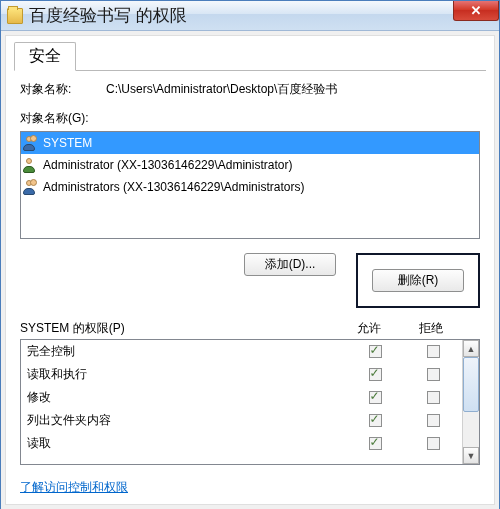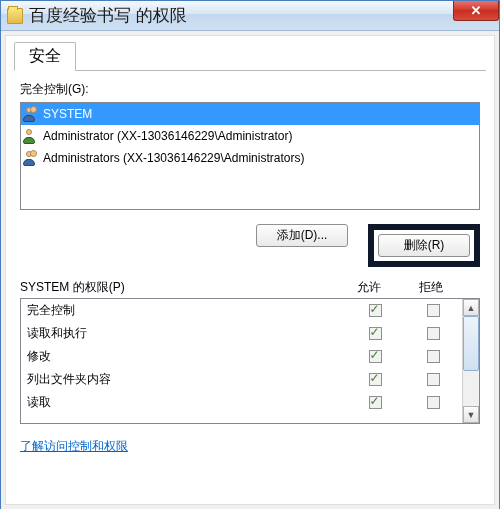--- a/index.html
+++ b/index.html
@@ -110,22 +110,22 @@
     min-width:92px; height:23px;
     background:linear-gradient(#fdfdfd,#e9e9e9);
     border:1px solid #8e8f8f;
     border-radius:3px;
     font-size:12px;
     padding:0 8px;
     display:flex; align-items:center; justify-content:center;
     font-family:inherit;
   }
   .highlight-box {
-    border:6px solid #0f172a;
-    padding:4px;
+    border:2px solid #0f172a;
+    padding:14px;
     display:inline-flex;
   }
   .perm-header {
     display:flex; margin:8px 6px 2px 6px; align-items:flex-end;
   }
   .perm-header .ph-label{ flex:1; }
   .perm-header .ph-col{ width:62px; text-align:center; }
   .perm-header .ph-scroll{ width:18px; }
   .perm-list {
     border:1px solid #828790;
@@ -188,22 +188,26 @@
     <div class="close-btn">
       <span>✕</span>
     </div>
   </div>
 
   <div class="client">
     <div class="tabs">
       <div class="tab">安全</div>
     </div>
 
-
-    <div class="group-label">完全控制(G):</div>
+    <div class="row">
+      <span class="lbl">对象名称:</span>
+      <span class="val">C:\Users\Administrator\Desktop\百度经验书</span>
+    </div>
+
+    <div class="group-label">对象名称(G):</div>
     <div class="listbox">
       <div class="listrow sel">
         <span class="person-icon multi">
             <span class="head"></span>
             <span class="body"></span>
           </span>
         <span>SYSTEM</span>
       </div>
       <div class="listrow">
         <span class="person-icon">

